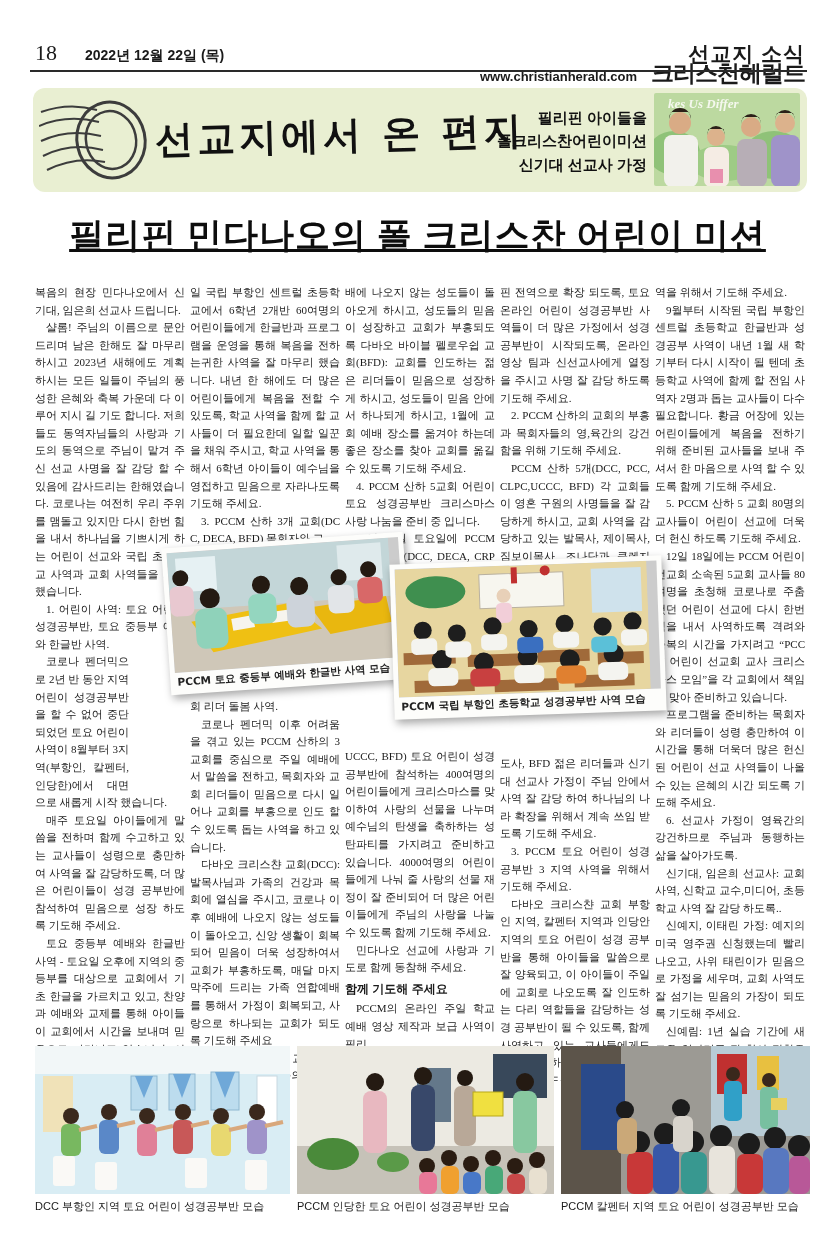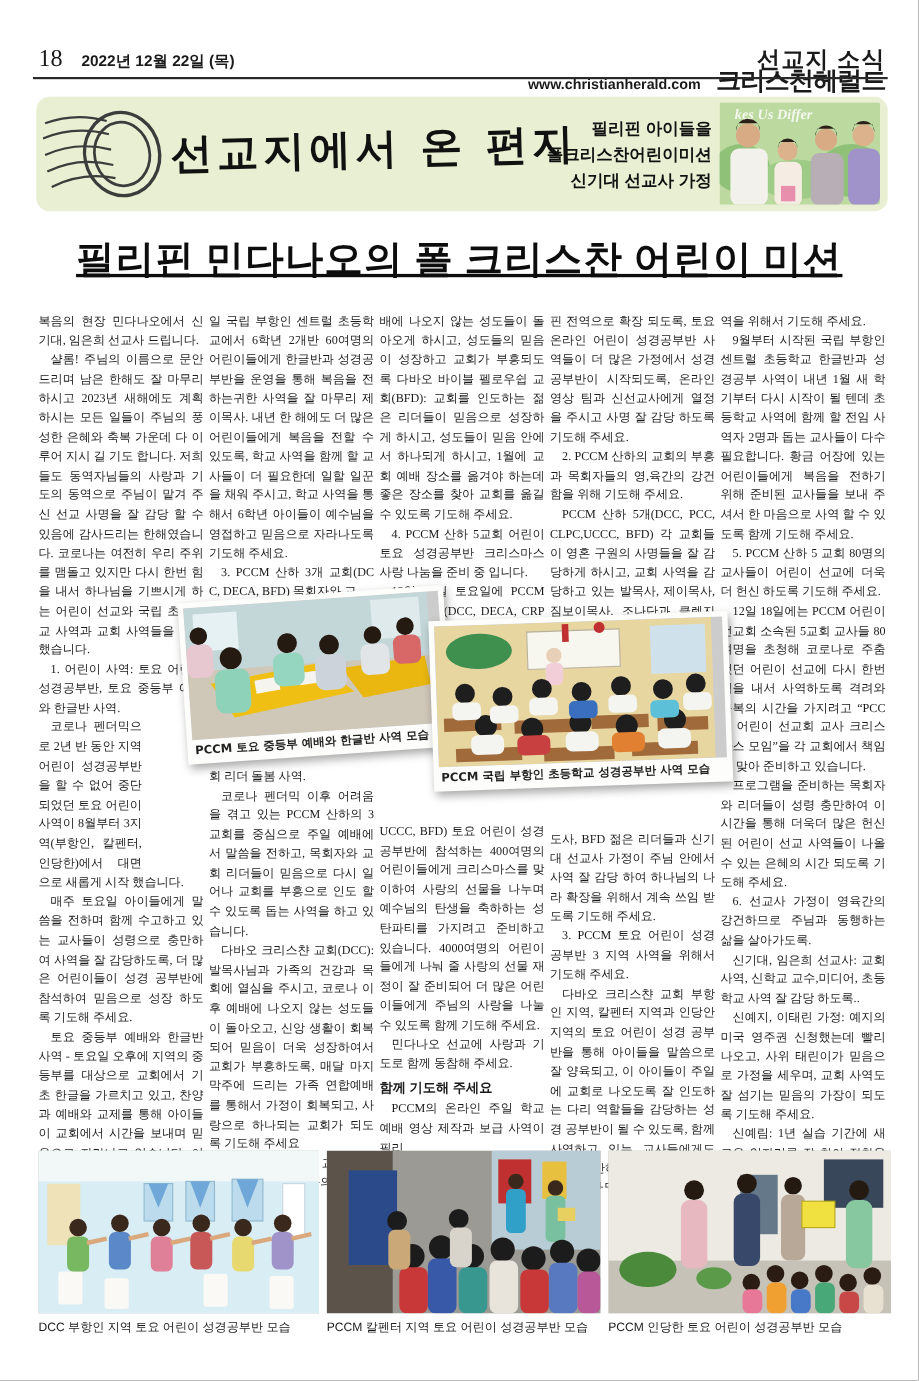--- a/index.html
+++ b/index.html
@@ -3,21 +3,21 @@
 <meta charset="utf-8">
 <style>
   html,body{margin:0;padding:0;background:#888;}
   .page{position:relative;width:835px;height:1255px;background:#ffffff;margin:0 auto;
         font-family:"Liberation Serif","DejaVu Serif",serif;color:#1a1a1a;overflow:hidden;}
 
   
   .hdr{position:absolute;left:35px;right:30px;top:38px;height:28px;}
   .hdr-left{position:absolute;left:0;top:2px;white-space:nowrap;}
   .pg{font-size:22px;font-family:"Liberation Serif",serif;}
-  .date{font-size:14px;font-weight:bold;font-family:"Liberation Sans",sans-serif;margin-left:13px;}
+  .date{font-size:14px;font-weight:bold;font-family:"Liberation Sans",sans-serif;margin-left:24px;}
   .hdr-center{position:absolute;left:0;right:0;text-align:right;top:2px;
               font-size:21px;font-weight:bold;font-family:"Liberation Sans",sans-serif;letter-spacing:1px;}
   .hdr-right{position:absolute;right:0;top:20px;white-space:nowrap;}
   .site{font-size:13px;font-weight:bold;font-family:"Liberation Sans",sans-serif;}
   .masthead{font-size:23px;font-weight:900;font-family:"Liberation Sans",sans-serif;margin-left:10px;letter-spacing:-1px;}
   .rule{position:absolute;left:30px;right:28px;top:70px;border-top:2px solid #2a2a2a;}
 
   
   .banner{position:absolute;left:33px;top:88px;width:774px;height:104px;background:#e9efd2;border-radius:12px;}
   .postmark{position:absolute;left:6px;top:6px;}
@@ -136,21 +136,21 @@
       <p class="cont">복음의 현장 민다나오에서 신기대, 임은희 선교사 드립니다.</p>
       <p>샬롬! 주님의 이름으로 문안 드리며 남은 한해도 잘 마무리하시고 2023년 새해에도 계획하시는 모든 일들이 주님의 풍성한 은혜와 축복 가운데 다 이루어 지시 길 기도 합니다. 저희들도 동역자님들의 사랑과 기도의 동역으로 주님이 맡겨 주신 선교 사명을 잘 감당 할 수 있음에 감사드리는 한해였습니다. 코로나는 여전히 우리 주위를 맴돌고 있지만 다시 한번 힘을 내서 하나님을 기쁘시게 하는 어린이 선교와 국립 초등학교 사역과 교회 사역들을 시작 했습니다.</p>
       <p>1. 어린이 사역: 토요 어린이 성경공부반, 토요 중등부 예배와 한글반 사역.</p>
       <div class="intrude"></div>
       <p>코로나 펜더믹으로 2년 반 동안 지역 어린이 성경공부반을 할 수 없어 중단되었던 토요 어린이 사역이 8월부터 3지역(부항인, 칼펜터, 인당한)에서 대면으로 새롭게 시작 했습니다.</p>
       <p>매주 토요일 아이들에게 말씀을 전하며 함께 수고하고 있는 교사들이 성령으로 충만하여 사역을 잘 감당하도록, 더 많은 어린이들이 성경 공부반에 참석하여 믿음으로 성장 하도록 기도해 주세요.</p>
       <p>토요 중등부 예배와 한글반 사역 - 토요일 오후에 지역의 중등부를 대상으로 교회에서 기초 한글을 가르치고 있고, 찬양과 예배와 교제를 통해 아이들이 교회에서 시간을 보내며 믿음으로 자라나고 있습니다. 이렇게 전도된 아이들이 주일 예배까지 정착하는 일들이 시작되어서 너무 감사를 드리며 믿음으로 잘 성장하도록 기도해 주세요.</p>
 
     </div>
     <div class="col">
-      <p class="cont">일 국립 부항인 센트럴 초등학교에서 6학년 2개반 60여명의 어린이들에게 한글반과 성경공부반을 운영을 통해 복음을 전하는귀한 사역을 잘 마무리 제이목사. 내년 한 해에도 더 많은 어린이들에게 복음을 전할 수 있도록, 학교 사역을 함께 할 교사들이 더 필요한데 일할 일꾼을 채워 주시고, 학교 사역을 통해서 6학년 아이들이 예수님을 영접하고 믿음으로 자라나도록 기도해 주세요.</p>
+      <p class="cont">일 국립 부항인 센트럴 초등학교에서 6학년 2개반 60여명의 어린이들에게 한글반과 프로그램을 운영을 통해 복음을 전하는귀한 사역을 잘 마무리 했습니다. 내년 한 해에도 더 많은 어린이들에게 복음을 전할 수 있도록, 학교 사역을 함께 할 교사들이 더 필요한데 일할 일꾼을 채워 주시고, 학교 사역을 통해서 6학년 아이들이 예수님을 영접하고 믿음으로 자라나도록 기도해 주세요.</p>
       <p>3. PCCM 산하 3개 교회(DCC, DECA, BFD) 목회자와 교</p>
       <div class="gap-c2"></div>
       <p class="cont">회 리더 돌봄 사역.</p>
       <p>코로나 펜더믹 이후 어려움을 겪고 있는 PCCM 산하의 3 교회를 중심으로 주일 예배에서 말씀을 전하고, 목회자와 교회 리더들이 믿음으로 다시 일어나 교회를 부흥으로 인도 할 수 있도록 돕는 사역을 하고 있습니다.</p>
       <p>다바오 크리스챤 교회(DCC): 발목사님과 가족의 건강과 목회에 열심을 주시고, 코로나 이후 예배에 나오지 않는 성도들이 돌아오고, 신앙 생활이 회복되어 믿음이 더욱 성장하여서 교회가 부흥하도록, 매달 마지막주에 드리는 가족 연합예배를 통해서 가정이 회복되고, 사랑으로 하나되는 교회가 되도록 기도해 주세요</p>
       <p>데카홈 크리스챤 교회(DECA): 제이목사님 가족의 건강과 목회의 열심을 주시고, 코로나 이후 예</p>
     </div>
     <div class="col">
       <p class="cont">배에 나오지 않는 성도들이 돌아오게 하시고, 성도들의 믿음이 성장하고 교회가 부흥되도록 다바오 바이블 펠로우쉽 교회(BFD): 교회를 인도하는 젊은 리더들이 믿음으로 성장하게 하시고, 성도들이 믿음 안에서 하나되게 하시고, 1월에 교회 예배 장소를 옮겨야 하는데 좋은 장소를 찾아 교회를 옮길 수 있도록 기도해 주세요.</p>
       <p>4. PCCM 산하 5교회 어린이 토요 성경공부반 크리스마스 사랑 나눔을 준비 중 입니다.</p>
@@ -311,61 +311,20 @@
             <circle cx="222" cy="66" r="8" fill="#3a281c"></circle>
               <rect x="212" y="74" width="20" height="34" rx="6" fill="#9f93c9"></rect>
               <line x1="230" y1="80" x2="248" y2="76" stroke="#d9a87c" stroke-width="4"></line>
           </g>
         </svg>
       </div>
       <div class="bcap">DCC 부항인 지역 토요 어린이 성경공부반 모습</div>
     </div>
 
     <div class="bcard">
-      <div class="bph" style="width:249px;height:148px;">
-        <svg width="249" height="148" viewBox="0 0 249 148">
-          <rect width="249" height="148" fill="#9c9a94"></rect>
-          <rect x="0" y="0" width="60" height="148" fill="#5c544a"></rect>
-          <rect x="20" y="18" width="44" height="86" fill="#2a4a8a"></rect>
-          <rect x="150" y="0" width="99" height="90" fill="#b8ccd6"></rect>
-          <rect x="156" y="8" width="30" height="40" fill="#c03030"></rect>
-            <rect x="196" y="10" width="22" height="34" fill="#e8c040"></rect>
-          <circle cx="172" cy="28" r="7" fill="#3a281c"></circle>
-            <rect x="163" y="35" width="18" height="40" rx="5" fill="#30a0c8"></rect>
-          <circle cx="208" cy="34" r="7" fill="#3a281c"></circle>
-            <rect x="199" y="41" width="18" height="42" rx="5" fill="#78c0a0"></rect>
-          <rect x="210" y="52" width="16" height="12" fill="#e8d060"></rect>
-          <g fill="#1c1c1c">
-            <circle cx="78" cy="96" r="11"></circle>
-              <circle cx="104" cy="88" r="11"></circle>
-              <circle cx="132" cy="96" r="11"></circle>
-              <circle cx="160" cy="90" r="11"></circle>
-              <circle cx="188" cy="98" r="11"></circle>
-              <circle cx="214" cy="92" r="11"></circle>
-              <circle cx="238" cy="100" r="11"></circle>
-            <circle cx="64" cy="64" r="9"></circle>
-              <circle cx="120" cy="62" r="9"></circle>
-          </g>
-          <g>
-            <rect x="66" y="106" width="26" height="42" rx="7" fill="#c83838"></rect>
-              <rect x="92" y="98" width="26" height="50" rx="7" fill="#3858a8"></rect>
-              <rect x="120" y="106" width="26" height="42" rx="7" fill="#389890"></rect>
-              <rect x="148" y="100" width="26" height="48" rx="7" fill="#e8e4dc"></rect>
-              <rect x="176" y="108" width="26" height="40" rx="7" fill="#c83838"></rect>
-              <rect x="202" y="102" width="26" height="46" rx="7" fill="#5878c0"></rect>
-              <rect x="228" y="110" width="21" height="38" rx="7" fill="#b85898"></rect>
-            <rect x="56" y="72" width="20" height="36" rx="6" fill="#caa878"></rect>
-              <rect x="112" y="70" width="20" height="36" rx="6" fill="#d8d4cc"></rect>
-          </g>
-        </svg>
-      </div>
-      <div class="bcap">PCCM 칼펜터 지역 토요 어린이 성경공부반 모습</div>
-    </div>
-
-    <div class="bcard">
       <div class="bph" style="width:257px;height:148px;">
         <svg width="257" height="148" viewBox="0 0 257 148">
           <rect width="257" height="148" fill="#eceae2"></rect>
           <rect y="100" width="257" height="48" fill="#c6c2b8"></rect>
           <rect x="196" y="8" width="54" height="44" fill="#38485a"></rect>
           <rect x="120" y="22" width="34" height="54" fill="#64788a"></rect>
           <ellipse cx="36" cy="108" rx="26" ry="16" fill="#4a8a3a"></ellipse>
           <ellipse cx="96" cy="116" rx="16" ry="10" fill="#5a9a48"></ellipse>
           <circle cx="78" cy="36" r="9" fill="#241a12"></circle>
             <rect x="66" y="45" width="24" height="62" rx="8" fill="#e8b8c0"></rect>
@@ -390,14 +349,55 @@
               <rect x="166" y="126" width="18" height="22" rx="6" fill="#4878c8"></rect>
               <rect x="188" y="120" width="18" height="28" rx="6" fill="#48a878"></rect>
               <rect x="210" y="128" width="18" height="20" rx="6" fill="#c84848"></rect>
               <rect x="232" y="122" width="18" height="26" rx="6" fill="#e8e0d0"></rect>
           </g>
         </svg>
       </div>
       <div class="bcap">PCCM 인당한 토요 어린이 성경공부반 모습</div>
     </div>
 
+    <div class="bcard">
+      <div class="bph" style="width:249px;height:148px;">
+        <svg width="249" height="148" viewBox="0 0 249 148">
+          <rect width="249" height="148" fill="#9c9a94"></rect>
+          <rect x="0" y="0" width="60" height="148" fill="#5c544a"></rect>
+          <rect x="20" y="18" width="44" height="86" fill="#2a4a8a"></rect>
+          <rect x="150" y="0" width="99" height="90" fill="#b8ccd6"></rect>
+          <rect x="156" y="8" width="30" height="40" fill="#c03030"></rect>
+            <rect x="196" y="10" width="22" height="34" fill="#e8c040"></rect>
+          <circle cx="172" cy="28" r="7" fill="#3a281c"></circle>
+            <rect x="163" y="35" width="18" height="40" rx="5" fill="#30a0c8"></rect>
+          <circle cx="208" cy="34" r="7" fill="#3a281c"></circle>
+            <rect x="199" y="41" width="18" height="42" rx="5" fill="#78c0a0"></rect>
+          <rect x="210" y="52" width="16" height="12" fill="#e8d060"></rect>
+          <g fill="#1c1c1c">
+            <circle cx="78" cy="96" r="11"></circle>
+              <circle cx="104" cy="88" r="11"></circle>
+              <circle cx="132" cy="96" r="11"></circle>
+              <circle cx="160" cy="90" r="11"></circle>
+              <circle cx="188" cy="98" r="11"></circle>
+              <circle cx="214" cy="92" r="11"></circle>
+              <circle cx="238" cy="100" r="11"></circle>
+            <circle cx="64" cy="64" r="9"></circle>
+              <circle cx="120" cy="62" r="9"></circle>
+          </g>
+          <g>
+            <rect x="66" y="106" width="26" height="42" rx="7" fill="#c83838"></rect>
+              <rect x="92" y="98" width="26" height="50" rx="7" fill="#3858a8"></rect>
+              <rect x="120" y="106" width="26" height="42" rx="7" fill="#389890"></rect>
+              <rect x="148" y="100" width="26" height="48" rx="7" fill="#e8e4dc"></rect>
+              <rect x="176" y="108" width="26" height="40" rx="7" fill="#c83838"></rect>
+              <rect x="202" y="102" width="26" height="46" rx="7" fill="#5878c0"></rect>
+              <rect x="228" y="110" width="21" height="38" rx="7" fill="#b85898"></rect>
+            <rect x="56" y="72" width="20" height="36" rx="6" fill="#caa878"></rect>
+              <rect x="112" y="70" width="20" height="36" rx="6" fill="#d8d4cc"></rect>
+          </g>
+        </svg>
+      </div>
+      <div class="bcap">PCCM 칼펜터 지역 토요 어린이 성경공부반 모습</div>
+    </div>
+
   </div>
 </div>
 
 </body></html>

